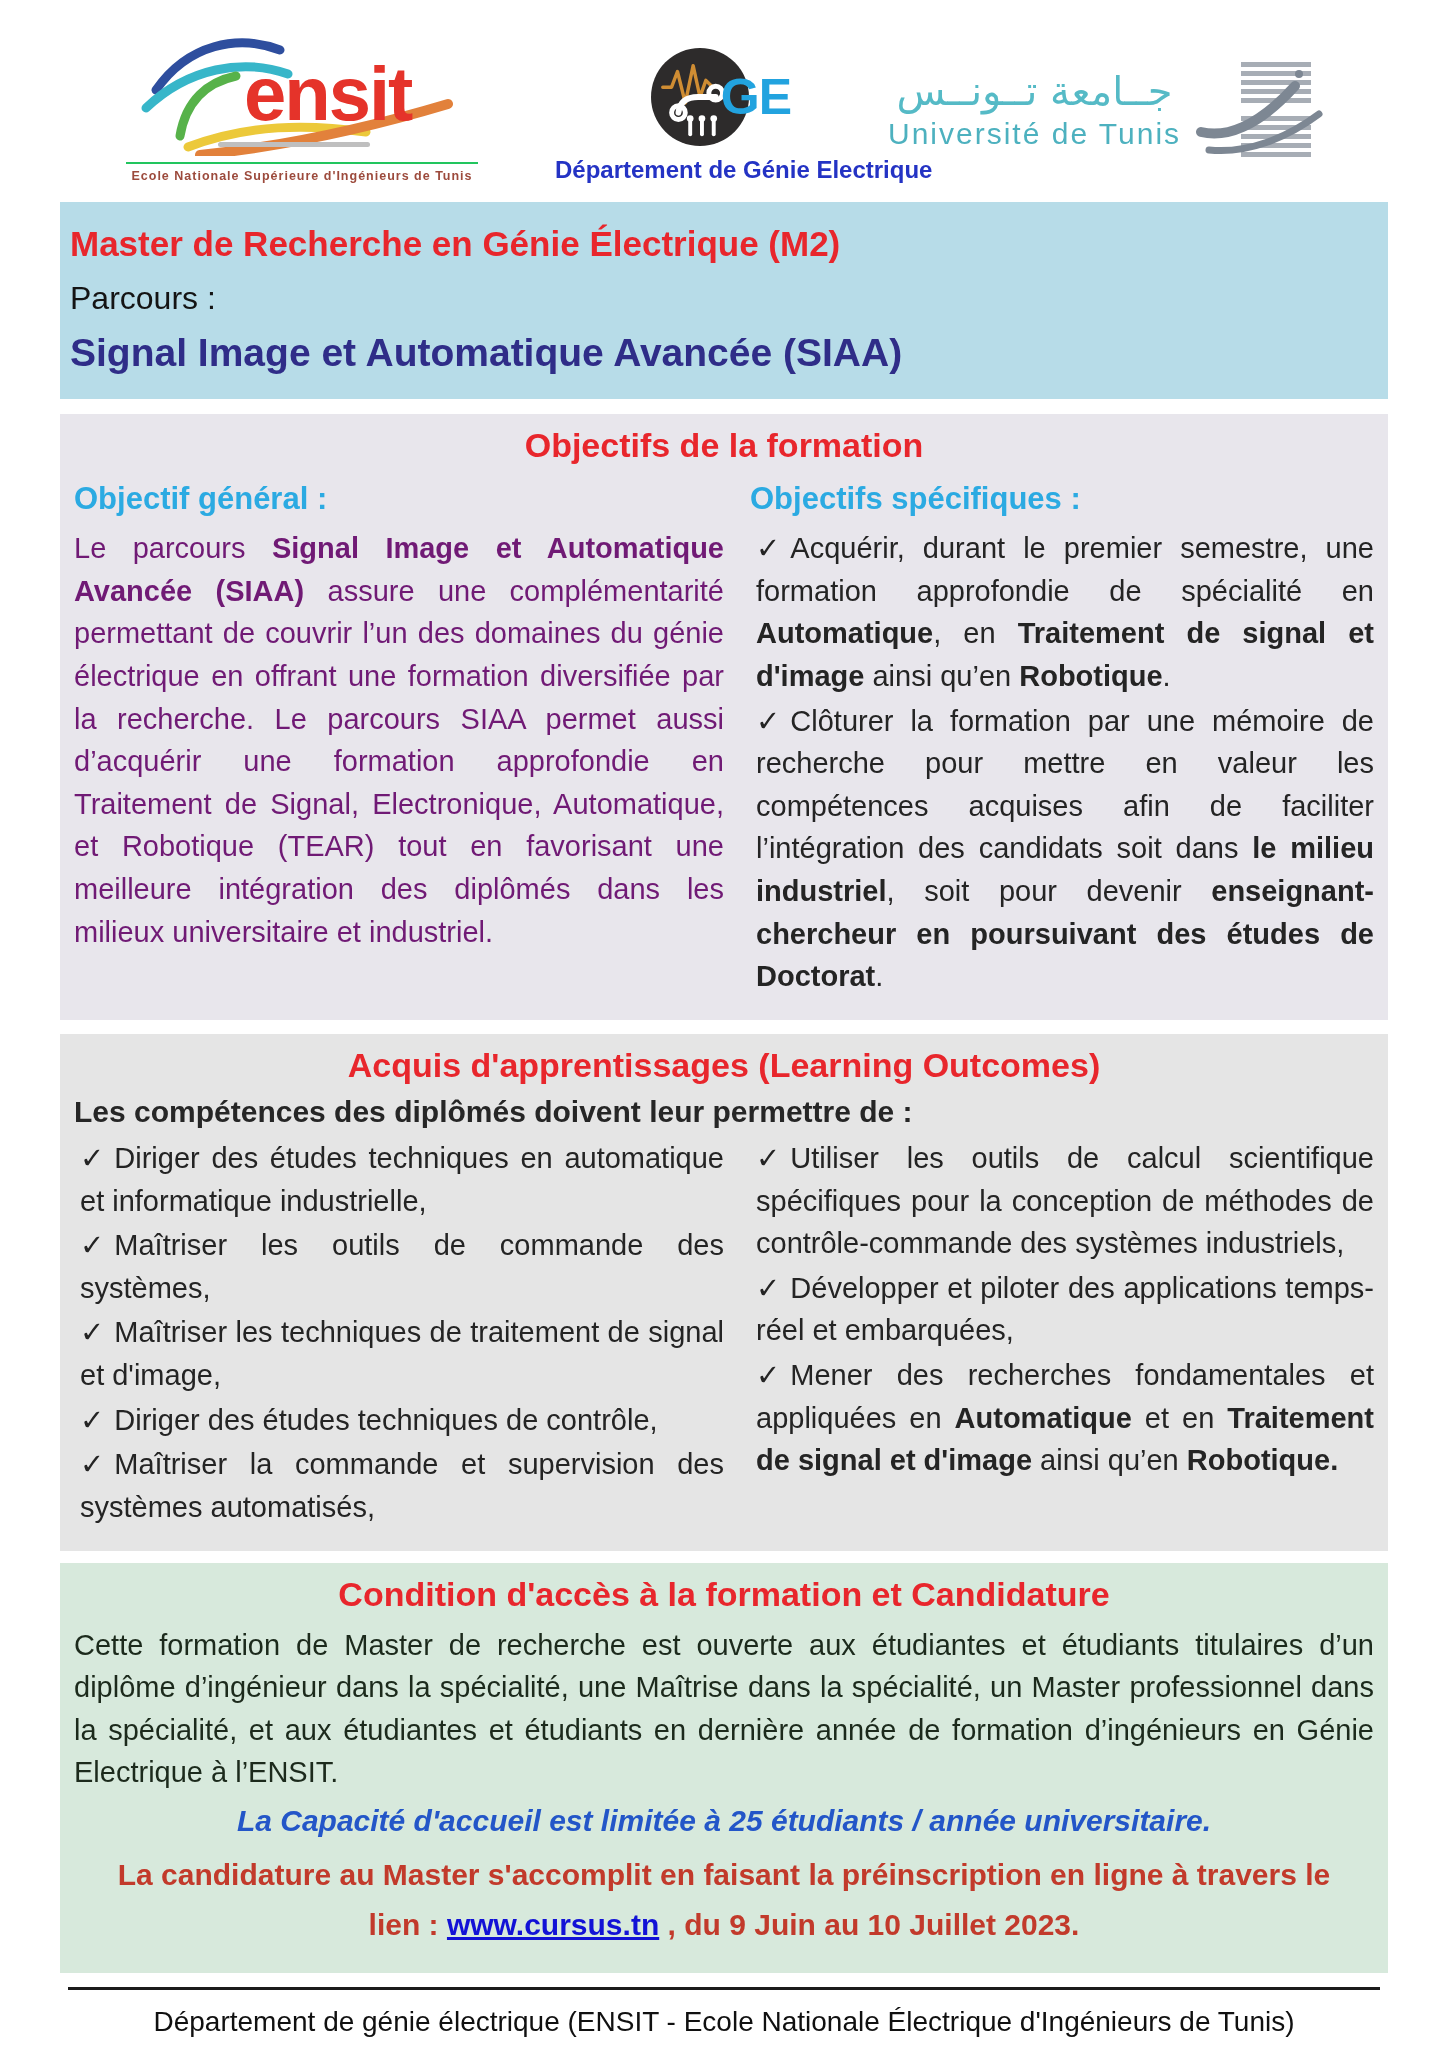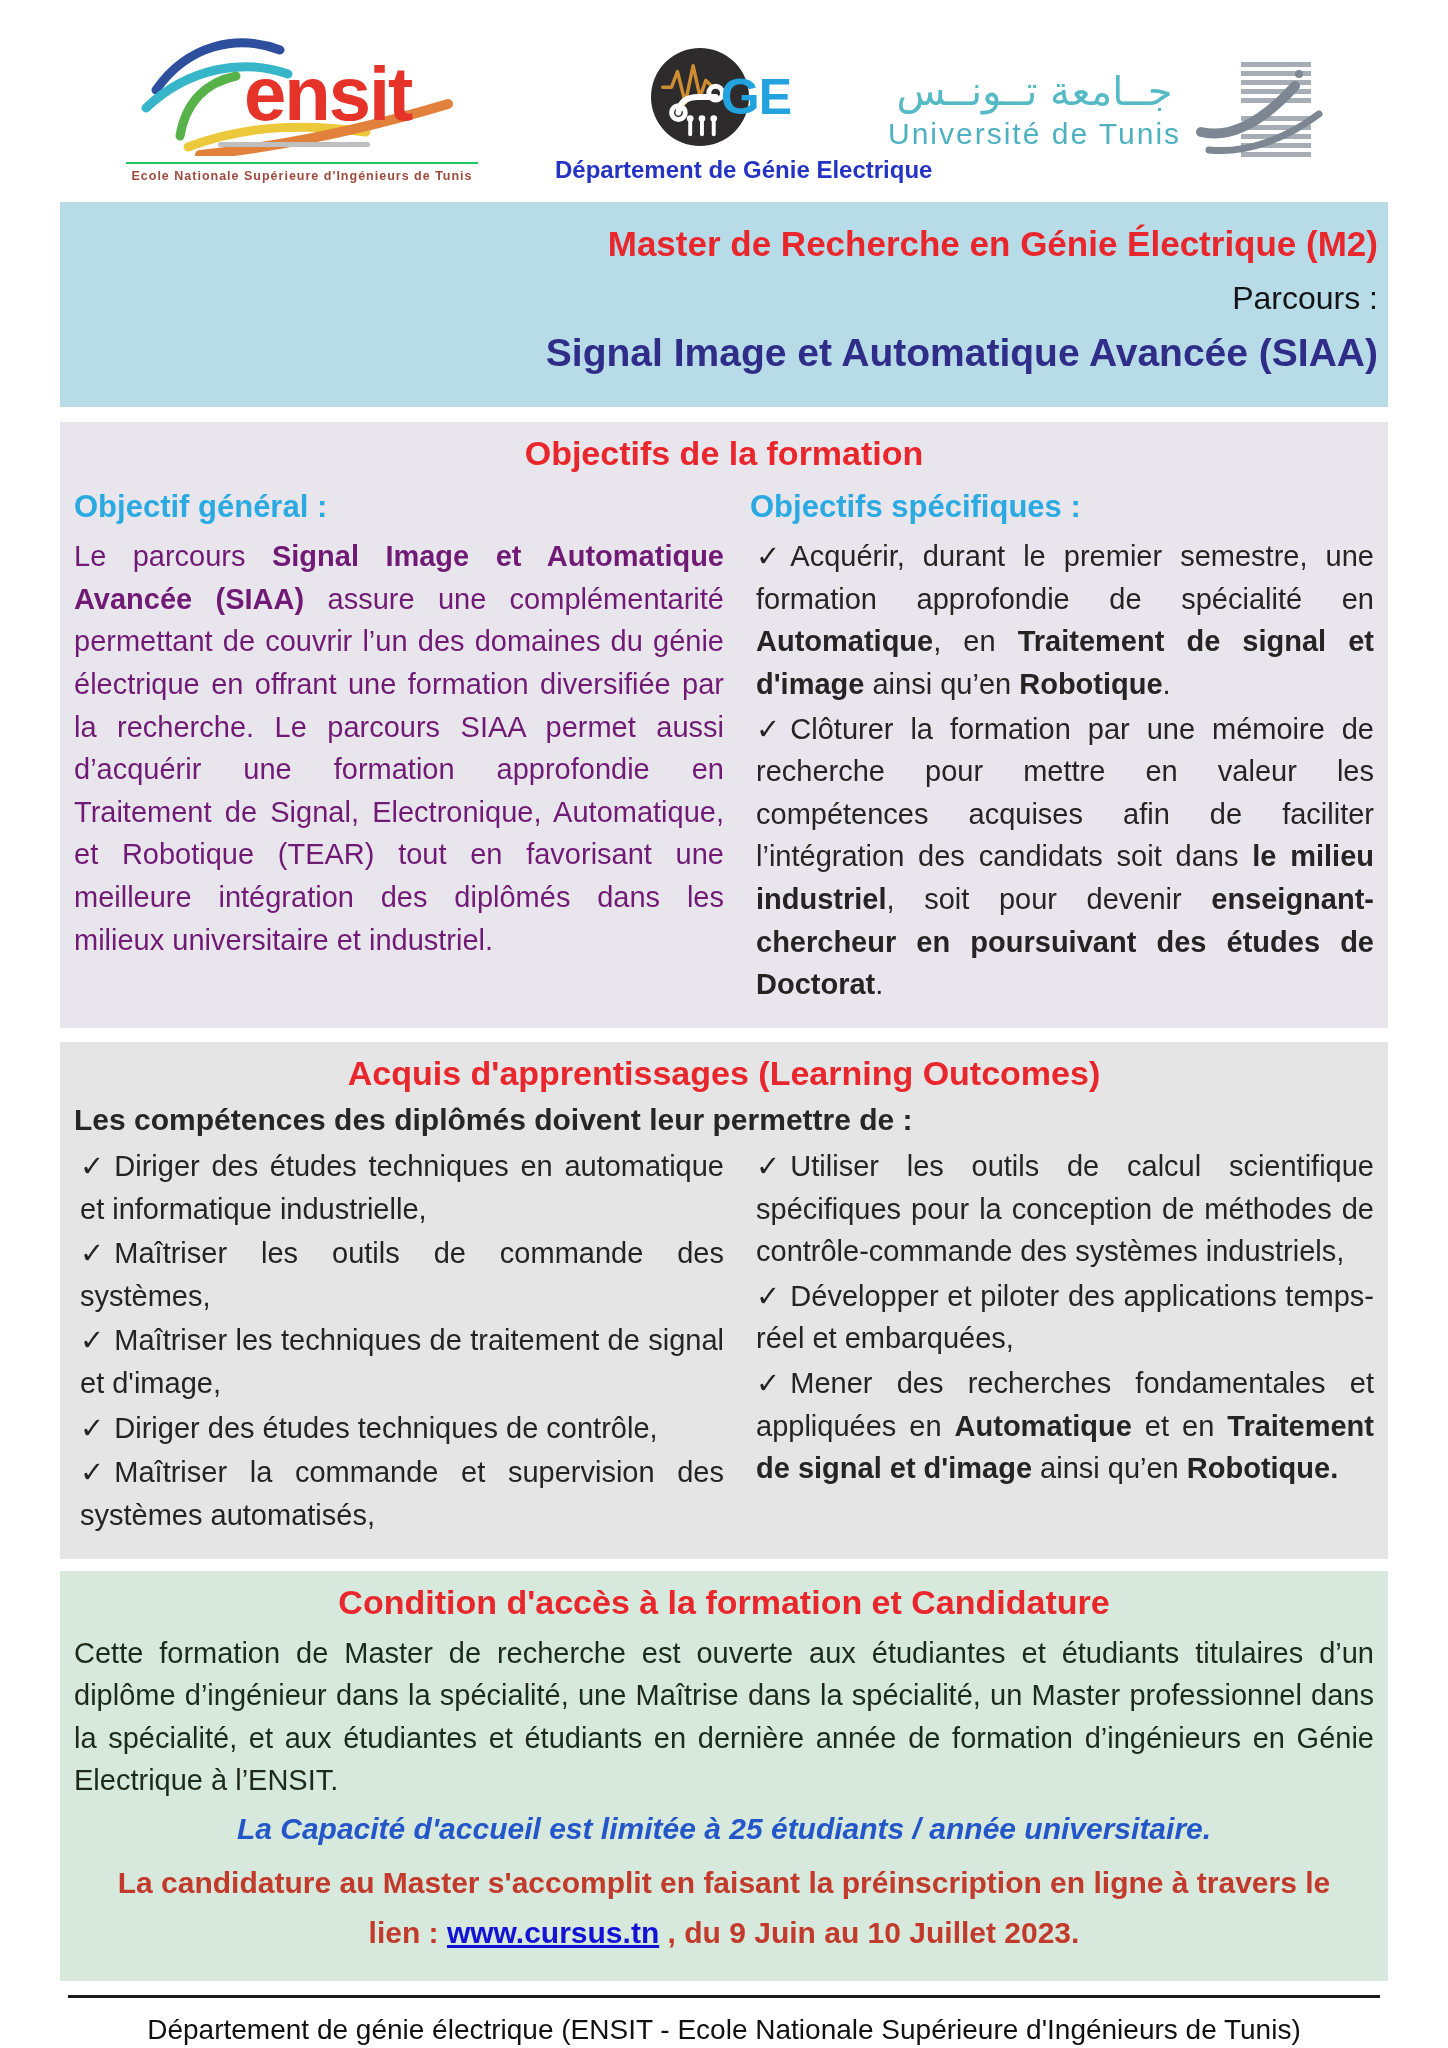--- a/index.html
+++ b/index.html
@@ -27,21 +27,21 @@
   .ge-caption { margin-top:10px; font-size:24px; font-weight:600; color:#2433c4; white-space:nowrap; }
   .ut-logo { position:absolute; left:888px; top:58px; display:flex; align-items:center; }
   .ut-text { text-align:center; }
   .ut-arabic { font-family:"DejaVu Sans", sans-serif; font-size:40px; color:#55bac6; line-height:1.1; }
   .ut-latin { font-size:30px; color:#4db1bf; letter-spacing:2px; margin-top:4px; white-space:nowrap; }
   .ut-emblem { margin-left:14px; }
 
   
   .banner, .section { margin:0 60px; }
   .banner {
-    background:#b7dce8; text-align:right; padding:22px 10px 32px;
+    background:#b7dce8; text-align:left; padding:22px 10px 24px;
   }
   .banner-title { font-size:35px; font-weight:bold; color:#e8262c; }
   .banner-sub { font-size:32px; color:#141414; margin-top:16px; }
   .banner-track { font-size:39px; font-weight:bold; color:#2f2d88; margin-top:14px; }
 
   .section { margin-top:15px; padding:12px 14px 20px; }
   .section-title { text-align:center; font-size:34px; font-weight:bold; color:#e8262c; margin-bottom:10px; }
   .cols { display:flex; gap:26px; }
   .col-l { flex:0 0 50%; }
   .col-r { flex:1; }
@@ -183,18 +183,18 @@
     <div class="section-title">Condition d'accès à la formation et Candidature</div>
     <p class="body-text">Cette formation de Master de recherche est ouverte aux étudiantes et étudiants titulaires d’un diplôme d’ingénieur dans la spécialité, une Maîtrise dans la spécialité, un Master professionnel dans la spécialité, et aux étudiantes et étudiants en dernière année de formation d’ingénieurs en Génie Electrique à l’ENSIT.</p>
     <div class="capacity-line">La Capacité d'accueil est limitée à 25 étudiants / année universitaire.</div>
     <div class="candidature">
       <span>La candidature au Master s'accomplit en faisant la préinscription en ligne à travers le lien : </span><a href="#" class="link-strong">www.cursus.tn</a><span> , du 9 Juin au 10 Juillet 2023.</span>
     </div>
   </div>
 
   <hr class="footer-rule">
   <div class="footer">
-    <div class="f-line">Département de génie électrique (ENSIT - Ecole Nationale Supérieure d'Ingénieurs de Tunis)</div>
+    <div class="f-line">Département de génie électrique (ENSIT - Ecole Nationale Électrique d'Ingénieurs de Tunis)</div>
     <div class="f-line"><b>Adresse :</b><span> 5 Avenue Taha Hussein, BP, 56 Bâb Manara, 1008 Tunis, Tunisia</span></div>
 
   </div>
 
 </div>
 
 </body></html>

